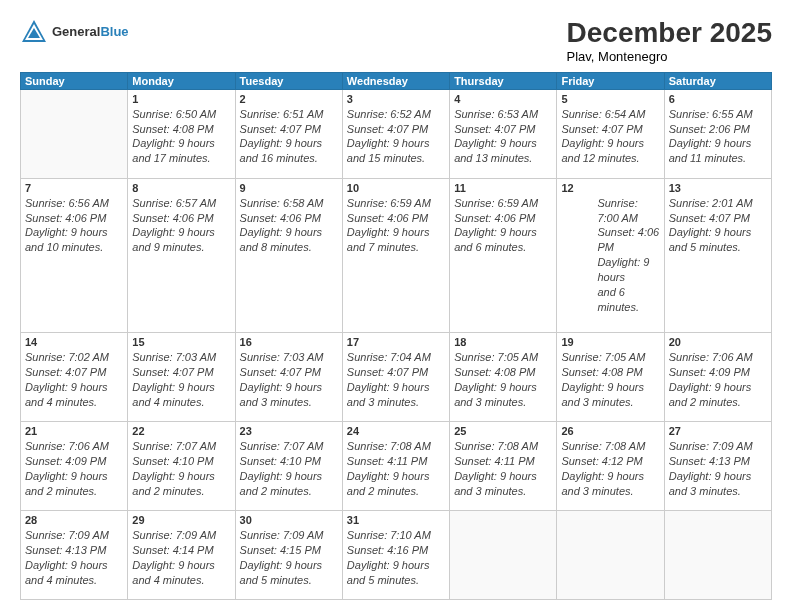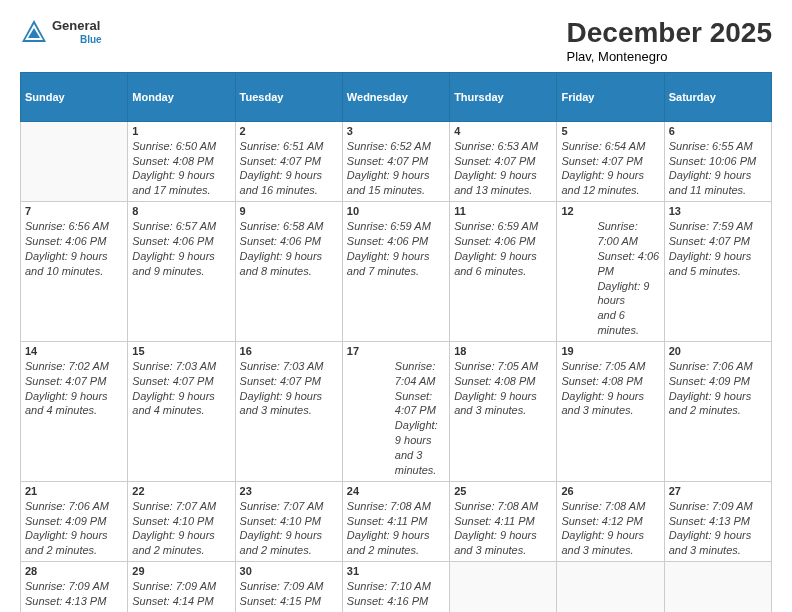--- a/index.html
+++ b/index.html
@@ -23,33 +23,32 @@
       align-items: flex-start;
       margin-bottom: 8px;
     }
     .logo {
       display: flex;
       align-items: center;
       gap: 4px;
     }
     .logo-text {
       display: flex;
-      flex-direction: column;
+      flex-direction: row;
       line-height: 1.1;
     }
     .logo-general {
       font-size: 13px;
       font-weight: bold;
       color: #333;
     }
     .logo-blue {
-      font-size: 10px;
+      font-size: 13px;
       font-weight: bold;
       color: #2980b9;
-      padding-left: 28px;
     }
     .logo-icon {
       width: 28px;
       height: 28px;
     }
     .title-block {
       text-align: left;
     }
     .month-title {
       font-size: 28px;
@@ -66,21 +65,21 @@
       border: 1px solid #ccc;
       border-collapse: collapse;
       width: 100%;
       table-layout: fixed;
     }
     .calendar th {
       background: #2980b9;
       color: #fff;
       font-size: 11px;
       font-weight: bold;
-      padding: 18px 4px;
+      padding: 2px 4px;
       text-align: left;
       border: 1px solid #2472a4;
     }
     .calendar td {
       border: 1px solid #ccc;
       vertical-align: top;
       padding: 3px 4px;
       font-size: 9px;
       color: #333;
       height: 78px;
@@ -173,21 +172,21 @@
           <td>
             <span class="day-num">5</span>
             <div class="day-info" style="white-space: pre-line;">Sunrise: 6:54 AM
 Sunset: 4:07 PM
 Daylight: 9 hours
 and 12 minutes.</div>
           </td>
           <td>
             <span class="day-num">6</span>
             <div class="day-info" style="white-space: pre-line;">Sunrise: 6:55 AM
-Sunset: 10:06 PM
+Sunset: 2:06 PM
 Daylight: 9 hours
 and 11 minutes.</div>
           </td>
         </tr>
         <tr>
           <td>
             <span class="day-num">7</span>
             <div class="day-info" style="white-space: pre-line;">Sunrise: 6:56 AM
 Sunset: 4:06 PM
 Daylight: 9 hours
@@ -223,21 +222,21 @@
           </td>
           <td>
             <span class="day-num">12</span>
             <div class="day-info" style="white-space: pre-line; margin-left: 36px;">Sunrise: 7:00 AM
 Sunset: 4:06 PM
 Daylight: 9 hours
 and 6 minutes.</div>
           </td>
           <td>
             <span class="day-num">13</span>
-            <div class="day-info" style="white-space: pre-line;">Sunrise: 7:59 AM
+            <div class="day-info" style="white-space: pre-line;">Sunrise: 2:01 AM
 Sunset: 4:07 PM
 Daylight: 9 hours
 and 5 minutes.</div>
           </td>
         </tr>
         <tr>
           <td>
             <span class="day-num">14</span>
             <div class="day-info" style="white-space: pre-line;">Sunrise: 7:02 AM
 Sunset: 4:07 PM
@@ -253,21 +252,21 @@
           </td>
           <td>
             <span class="day-num">16</span>
             <div class="day-info" style="white-space: pre-line;">Sunrise: 7:03 AM
 Sunset: 4:07 PM
 Daylight: 9 hours
 and 3 minutes.</div>
           </td>
           <td>
             <span class="day-num">17</span>
-            <div class="day-info" style="white-space: pre-line; margin-left: 48px;">Sunrise: 7:04 AM
+            <div class="day-info" style="white-space: pre-line;">Sunrise: 7:04 AM
 Sunset: 4:07 PM
 Daylight: 9 hours
 and 3 minutes.</div>
           </td>
           <td>
             <span class="day-num">18</span>
             <div class="day-info" style="white-space: pre-line;">Sunrise: 7:05 AM
 Sunset: 4:08 PM
 Daylight: 9 hours
 and 3 minutes.</div>

